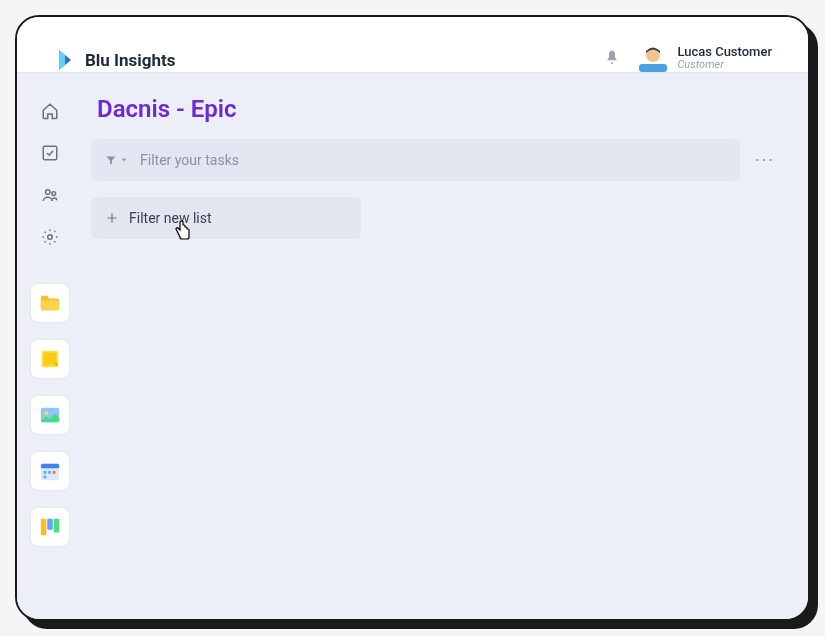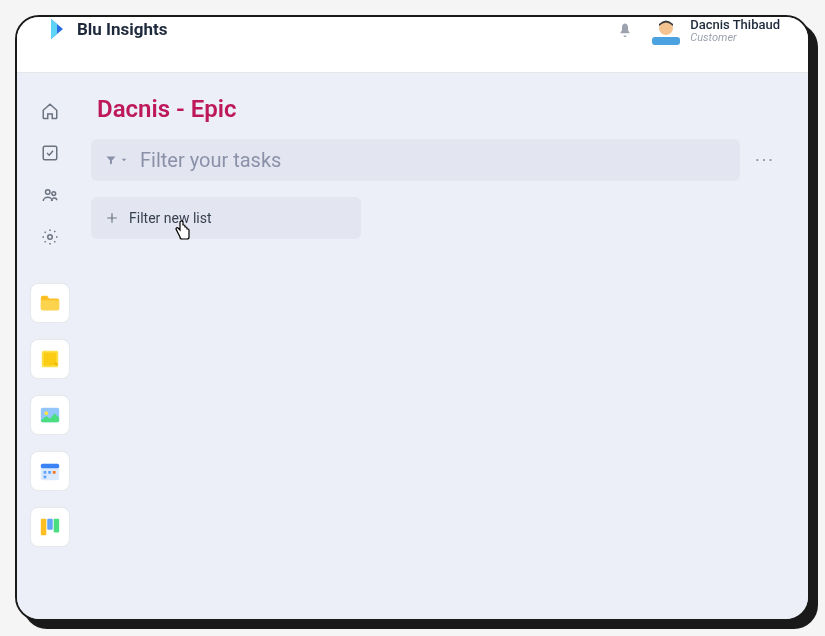--- a/index.html
+++ b/index.html
@@ -24,22 +24,22 @@
       border: 2px solid #1a1a1a;
       box-shadow: 8px 8px 0 0 #1a1a1a;
       overflow: hidden;
       display: flex;
       flex-direction: column;
     }
     .header {
       height: 56px;
       background: #ffffff;
       display: flex;
-      align-items: flex-start;
-      padding: 0 28px;
+      align-items: flex-end;
+      padding: 0 36px;
       justify-content: space-between;
       border-bottom: 1px solid #e5e7eb;
     }
     .brand {
       display: flex;
       align-items: center;
       gap: 8px;
     }
     .brand-logo {
       width: 24px;
@@ -130,21 +130,21 @@
     .main {
       flex: 1;
       padding: 22px 28px 22px 8px;
       display: flex;
       flex-direction: column;
       gap: 16px;
     }
     .page-title {
       font-size: 24px;
       font-weight: 600;
-      color: #be185d;
+      color: #6d28d9;
       padding-left: 6px;
     }
     .filter-row {
       display: flex;
       align-items: center;
       gap: 10px;
     }
     .filter-bar {
       flex: 1;
       height: 42px;
@@ -158,21 +158,21 @@
     }
     .filter-icon-wrap {
       display: flex;
       align-items: center;
       gap: 3px;
       color: #8a91a8;
       cursor: pointer;
     }
     .filter-placeholder {
       color: #8a91a8;
-      font-size: 20px;
+      font-size: 14px;
     }
     .more-btn {
       width: 30px;
       height: 30px;
       display: flex;
       align-items: center;
       justify-content: center;
       color: #8a91a8;
       cursor: pointer;
       font-size: 18px;
@@ -220,21 +220,21 @@
       <svg class="bell-icon" width="18" height="18" viewBox="0 0 24 24" fill="currentColor">
         <path d="M12 2C10 2 8 4 8 7v4l-2 3v1h12v-1l-2-3V7c0-3-2-5-4-5zm-2 16a2 2 0 004 0h-4z"></path>
       </svg>
       <div class="user-block">
         <svg class="avatar" viewBox="0 0 28 28">
           <rect x="0" y="20" width="28" height="8" rx="3" fill="#4aa3e0"></rect>
           <circle cx="14" cy="11" r="7" fill="#f4c38f"></circle>
           <path d="M7 9 Q14 2 21 9 L21 7 Q14 0 7 7 Z" fill="#3b3b3b"></path>
         </svg>
         <div class="user-text">
-          <span class="user-name">Dacnis Thibaud</span>
+          <span class="user-name">Lucas Customer</span>
           <span class="user-role">Customer</span>
         </div>
       </div>
     </div>
   </div>
 
   <div class="body">
 
     <div class="sidebar">
       <div class="nav-icon">

